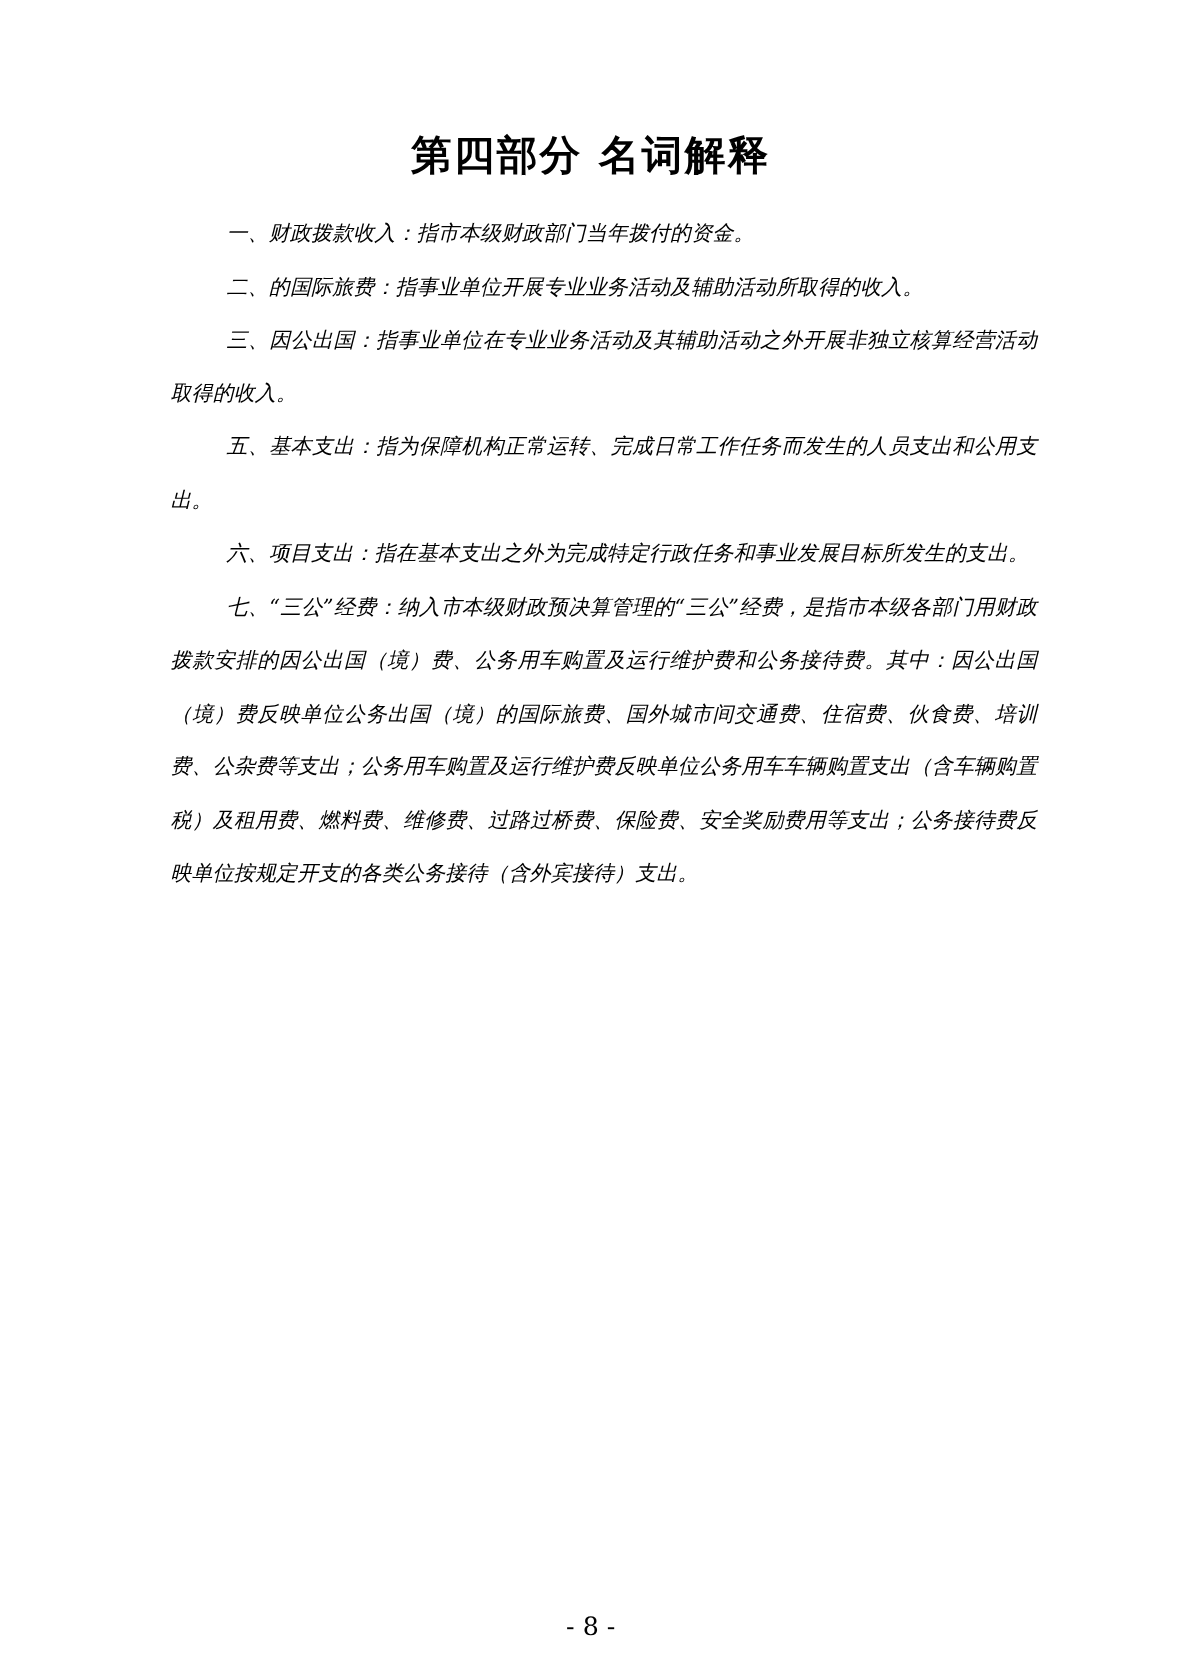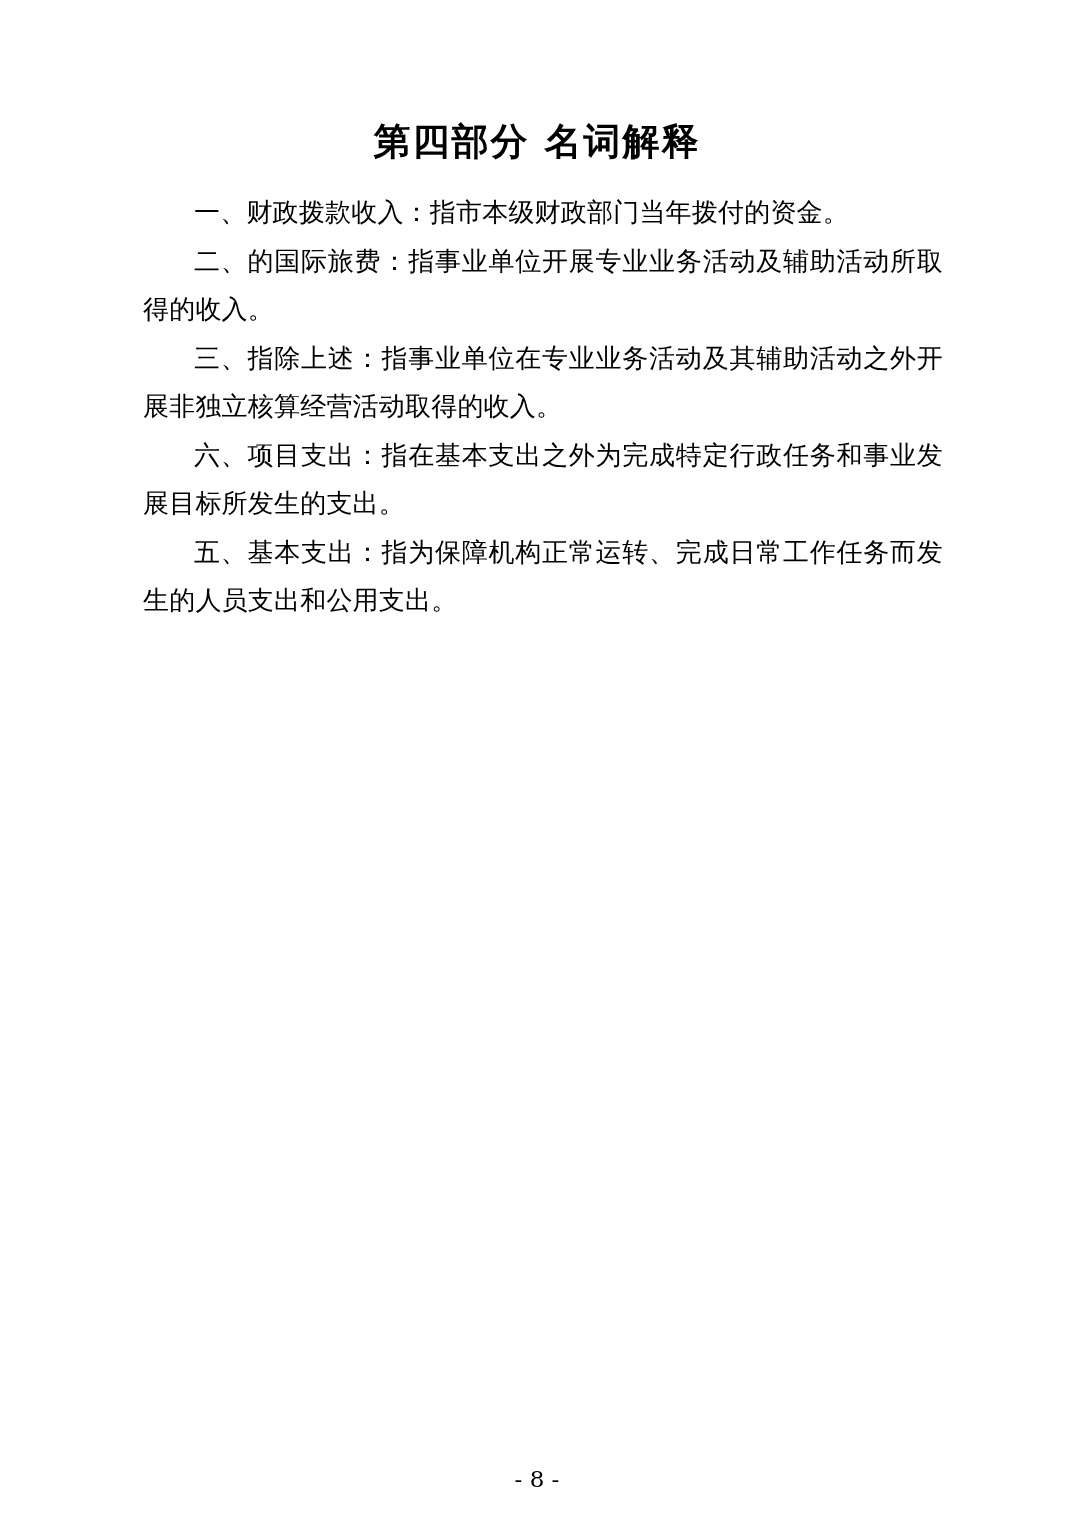--- a/index.html
+++ b/index.html
@@ -35,28 +35,29 @@
     letter-spacing: 2px;
     font-family: "DejaVu Serif", "Liberation Serif", serif;
   }
   .body-text {
     position: absolute;
     left: 143px;
     top: 188px;
     width: 800px;
   }
   .para {
-    font-size: 26px;
+    font-size: 19px;
     line-height: 48.5px;
     text-align: justify;
     text-align-last: left;
     text-indent: 51px;
-    margin: 0 0 0 0;
+    margin: 0 0 0 12px;
     letter-spacing: 0.2px;
     font-family: "DejaVu Serif", "Liberation Serif", serif;
+    font-style: italic;
   }
   .para.justified {
     text-align: justify;
   }
   .page-number {
     position: absolute;
     left: 0;
     top: 1466px;
     width: 1074px;
     text-align: center;
@@ -67,19 +68,20 @@
 </head>
 <body>
 
 <div class="page">
 
   <h1 class="page-title">第四部分  名词解释</h1>
 
   <div class="body-text">
     <p class="para">一、财政拨款收入：指市本级财政部门当年拨付的资金。</p>
     <p class="para justified">二、的国际旅费：指事业单位开展专业业务活动及辅助活动所取得的收入。</p>
-    <p class="para justified">三、指除上述：指事业单位在专业业务活动及其辅助活动之外开展非独立核算经营活动取得的收入。</p>
+    <p class="para justified">三、因公出国：指事业单位在专业业务活动及其辅助活动之外开展非独立核算经营活动取得的收入。</p>
+    <p class="para justified">五、基本支出：指为保障机构正常运转、完成日常工作任务而发生的人员支出和公用支出。</p>
     <p class="para justified">六、项目支出：指在基本支出之外为完成特定行政任务和事业发展目标所发生的支出。</p>
-    <p class="para justified">五、基本支出：指为保障机构正常运转、完成日常工作任务而发生的人员支出和公用支出。</p>
+    <p class="para justified">七、“三公”经费：纳入市本级财政预决算管理的“三公”经费，是指市本级各部门用财政拨款安排的因公出国（境）费、公务用车购置及运行维护费和公务接待费。其中：因公出国（境）费反映单位公务出国（境）的国际旅费、国外城市间交通费、住宿费、伙食费、培训费、公杂费等支出；公务用车购置及运行维护费反映单位公务用车车辆购置支出（含车辆购置税）及租用费、燃料费、维修费、过路过桥费、保险费、安全奖励费用等支出；公务接待费反映单位按规定开支的各类公务接待（含外宾接待）支出。</p>
   </div>
 
   <div class="page-number">- 8 -</div>
 </div>
 
 </body></html>

